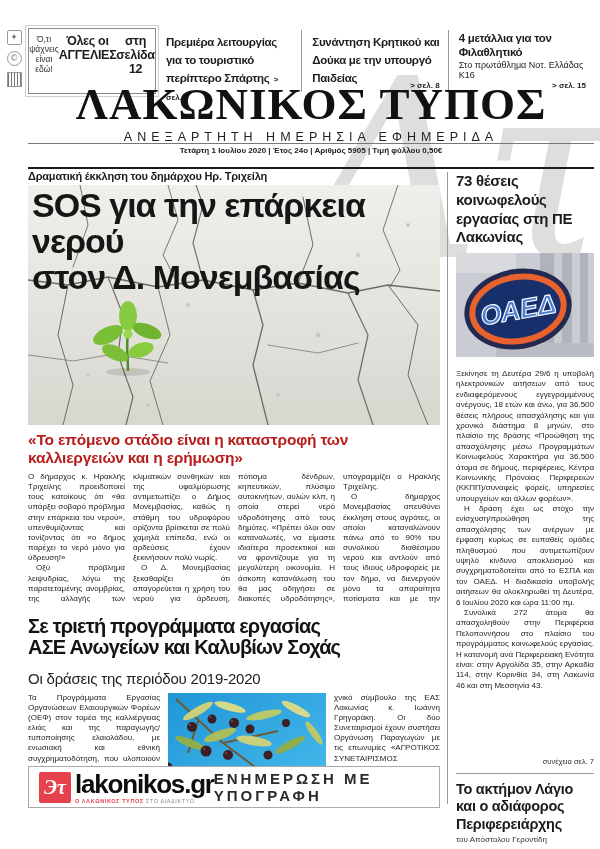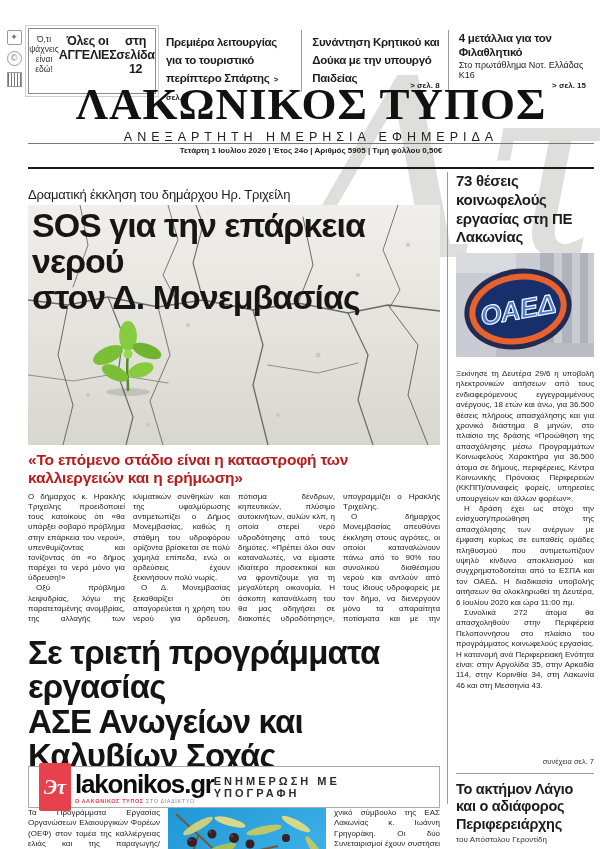--- a/index.html
+++ b/index.html
@@ -31,47 +31,47 @@
   .mast-title { font-family:"Liberation Serif", serif; font-weight:bold; font-size:45px; letter-spacing:1px; line-height:1; color:#111; }
   .mast-sub { font-size:12.5px; letter-spacing:5px; color:#222; margin-top:3px; }
   .rule-thin  { position:absolute; left:28px; width:566px; height:1px; background:#777; z-index:2; }
   .dateline { position:absolute; left:28px; top:146px; width:566px; text-align:center; font-size:8px; font-weight:bold; color:#222; line-height:1.3; z-index:2; }
   .rule-thick { position:absolute; left:28px; width:566px; height:2px; background:#1a1a1a; z-index:2; }
   
   .main-col { position:absolute; left:28px; top:170px; width:412px; z-index:2; }
   .col-divider { position:absolute; left:447px; top:172px; width:1px; height:632px; background:#9a9a9a; z-index:2; }
   .right-col { position:absolute; left:456px; top:172px; width:138px; z-index:2; }
   
-  .kicker { font-size:13px; font-weight:normal; letter-spacing:-0.2px; margin-bottom:3px;margin-top:17px; }
+  .kicker { font-size:11px; font-weight:bold; letter-spacing:-0.2px; margin-bottom:3px; }
   .lead-photo { position:relative; width:412px; height:240px; overflow:hidden; }
   .lead-photo svg { display:block; }
   .lead-headline {
     position:absolute; left:4px; top:2px; font-size:34px; font-weight:bold;
     letter-spacing:-1px; line-height:1.06; color:#161616; white-space:pre-line;
   }
   .lead-quote { font-size:15.5px; font-weight:bold; letter-spacing:-0.2px; color:#b91c1c; margin:6px 0 5px 0; }
   .lead-body { column-count:4; column-gap:8px; font-size:8px; line-height:1.27; text-align:justify; height:138px; overflow:hidden; color:#222; }
   .lead-body p, .art2 p, .sb-body p { margin:0; }
   .lead-body p + p, .sb-body p + p { text-indent:8px; }
   
-  .art2-headline { font-size:33px; font-weight:bold; letter-spacing:-0.8px; line-height:1.04; white-space:pre-line; margin-top:6px; color:#141414; }
+  .art2-headline { font-size:20px; font-weight:bold; letter-spacing:-0.8px; line-height:1.04; white-space:pre-line; margin-top:6px; color:#141414; }
   .art2-sub { font-size:15px; color:#222; margin:12px 0 6px 0; letter-spacing:-0.2px; }
   .art2 { display:flex; gap:8px; height:112px; overflow:hidden; }
   .art2 .txt { font-size:8px; line-height:1.27; text-align:justify; color:#222; overflow:hidden; }
   .art2 .c1 { width:132px; }
   .art2 .c2 { width:106px; position:relative; }
   .olive-photo { width:158px; height:112px; flex:none; }
   
   .banner { position:absolute; left:28px; top:766px; width:412px; height:42px; border:1px solid #aaa; display:flex; align-items:center; padding:0 14px 0 10px; z-index:2; background:#fff; }
-  .logo-sq { width:32px; height:48px; border-radius:2px; display:flex; align-items:center; justify-content:center; font-family:"Liberation Serif", serif; font-style:italic; font-weight:bold; font-size:20px; color:#fff; flex:none; }
+  .logo-sq { width:32px; height:31px; border-radius:2px; display:flex; align-items:center; justify-content:center; font-family:"Liberation Serif", serif; font-style:italic; font-weight:bold; font-size:20px; color:#fff; flex:none; }
   .logo-wrap { margin-left:4px; }
   .logo-text { font-size:26px; font-weight:bold; letter-spacing:-1.2px; color:#0d0d0d; line-height:1; }
   .logo-tag { font-size:5.5px; letter-spacing:0.6px; margin-top:1px; }
   .logo-tag .red { font-weight:bold; }
-  .banner-slogan { margin-left:auto; font-size:11px; font-weight:bold; letter-spacing:3px; color:#2b2b2b; }
+  .banner-slogan { margin-left:auto; font-size:15px; font-weight:bold; letter-spacing:3px; color:#2b2b2b; }
   
   .sb-headline { font-size:15px; font-weight:bold; line-height:1.25; letter-spacing:-0.3px; margin-bottom:6px; }
   .oaed-photo { width:138px; height:104px; margin-bottom:8px; }
   .sb-body { font-size:8px; line-height:1.3; text-align:justify; color:#222; height:386px; overflow:hidden; }
   .sb-cont { text-align:right; font-size:7.5px; color:#333; margin-top:2px; }
   .sb-divider { height:1px; background:#9a9a9a; margin:7px 0 7px 0; }
   .op-title { font-size:14.5px; font-weight:bold; line-height:1.2; letter-spacing:-0.3px; }
   .op-byline { font-size:8px; color:#333; margin-top:2px; }
   .op-refline { display:flex; align-items:flex-end; gap:6px; margin-top:4px; }
   .op-refline .ref { font-size:8px; font-weight:bold; color:#222; }

